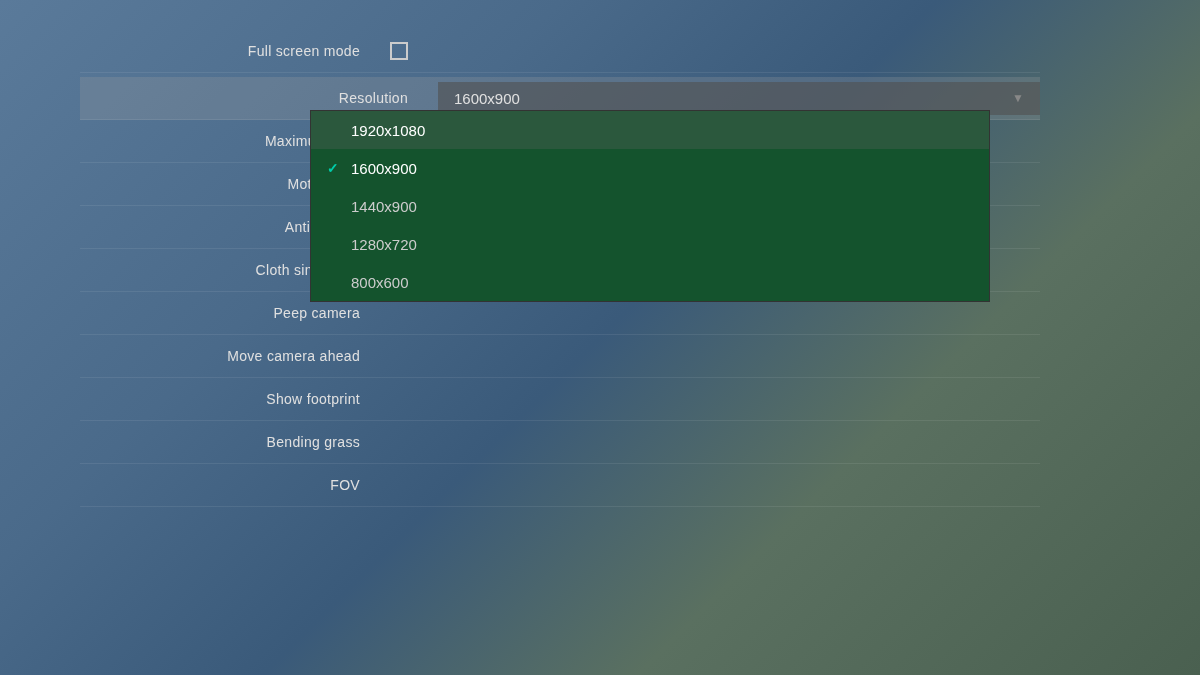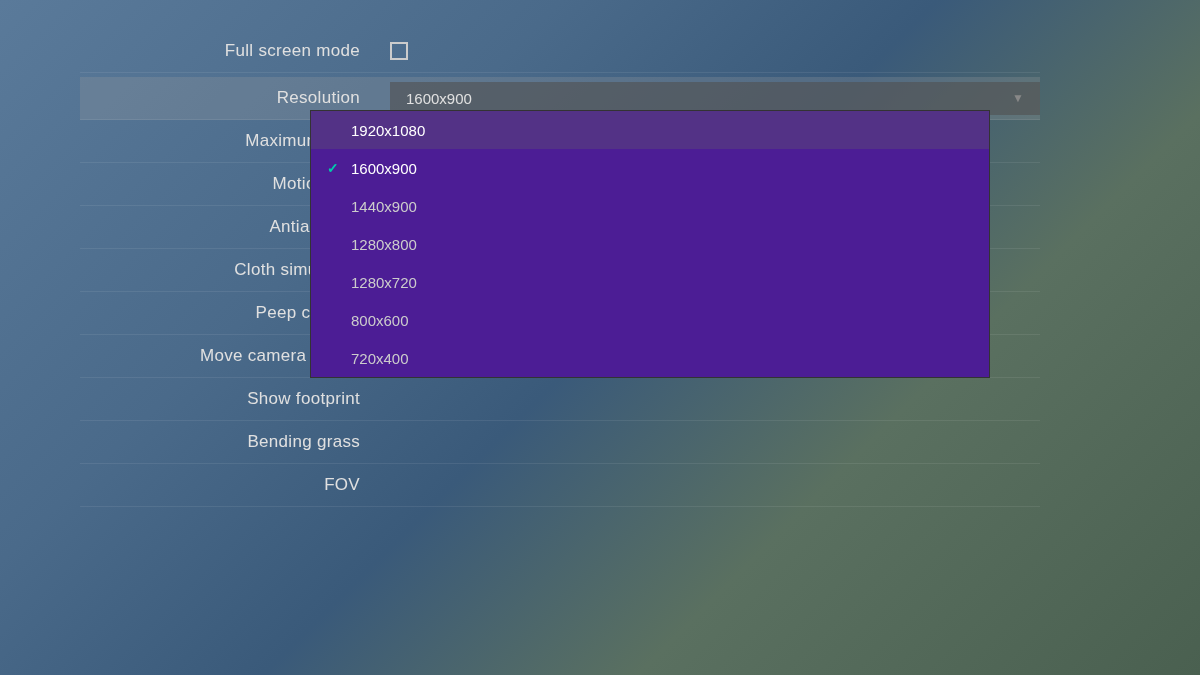--- a/index.html
+++ b/index.html
@@ -29,28 +29,29 @@
 
     .setting-row {
       display: flex;
       align-items: center;
       min-height: 43px;
       border-bottom: 1px solid rgba(255,255,255,0.08);
     }
 
     .setting-row.resolution-row {
       background: rgba(160,160,160,0.25);
+      padding-left: 48px;
     }
 
     .setting-label {
       width: 310px;
       text-align: right;
       padding-right: 30px;
       color: #e0e0e0;
-      font-size: 17px;
+      font-size: 14px;
       font-weight: 400;
       letter-spacing: 0.3px;
     }
 
     .setting-control {
       flex: 1;
     }
 
     
     .checkbox-wrapper {
@@ -83,21 +84,21 @@
       color: #888;
       font-size: 12px;
     }
 
     
     .dropdown-list {
       position: absolute;
       top: 110px;
       left: 310px;
       width: 680px;
-      background: #4c1d95;
+      background: #14532d;
       z-index: 100;
       border: 1px solid #333;
     }
 
     .dropdown-item {
       padding: 10px 20px 10px 40px;
       color: #cccccc;
       font-size: 15px;
       cursor: pointer;
       position: relative;
@@ -205,24 +206,18 @@
       <span>1920x1080</span>
     </div>
     <div class="dropdown-item selected">
       <span class="check-mark">✓</span>
       <span>1600x900</span>
     </div>
     <div class="dropdown-item">
       <span>1440x900</span>
     </div>
     <div class="dropdown-item">
-      <span>1280x800</span>
-    </div>
-    <div class="dropdown-item">
       <span>1280x720</span>
     </div>
     <div class="dropdown-item">
       <span>800x600</span>
     </div>
-    <div class="dropdown-item">
-      <span>720x400</span>
-    </div>
   </div>
 
 </body></html>

